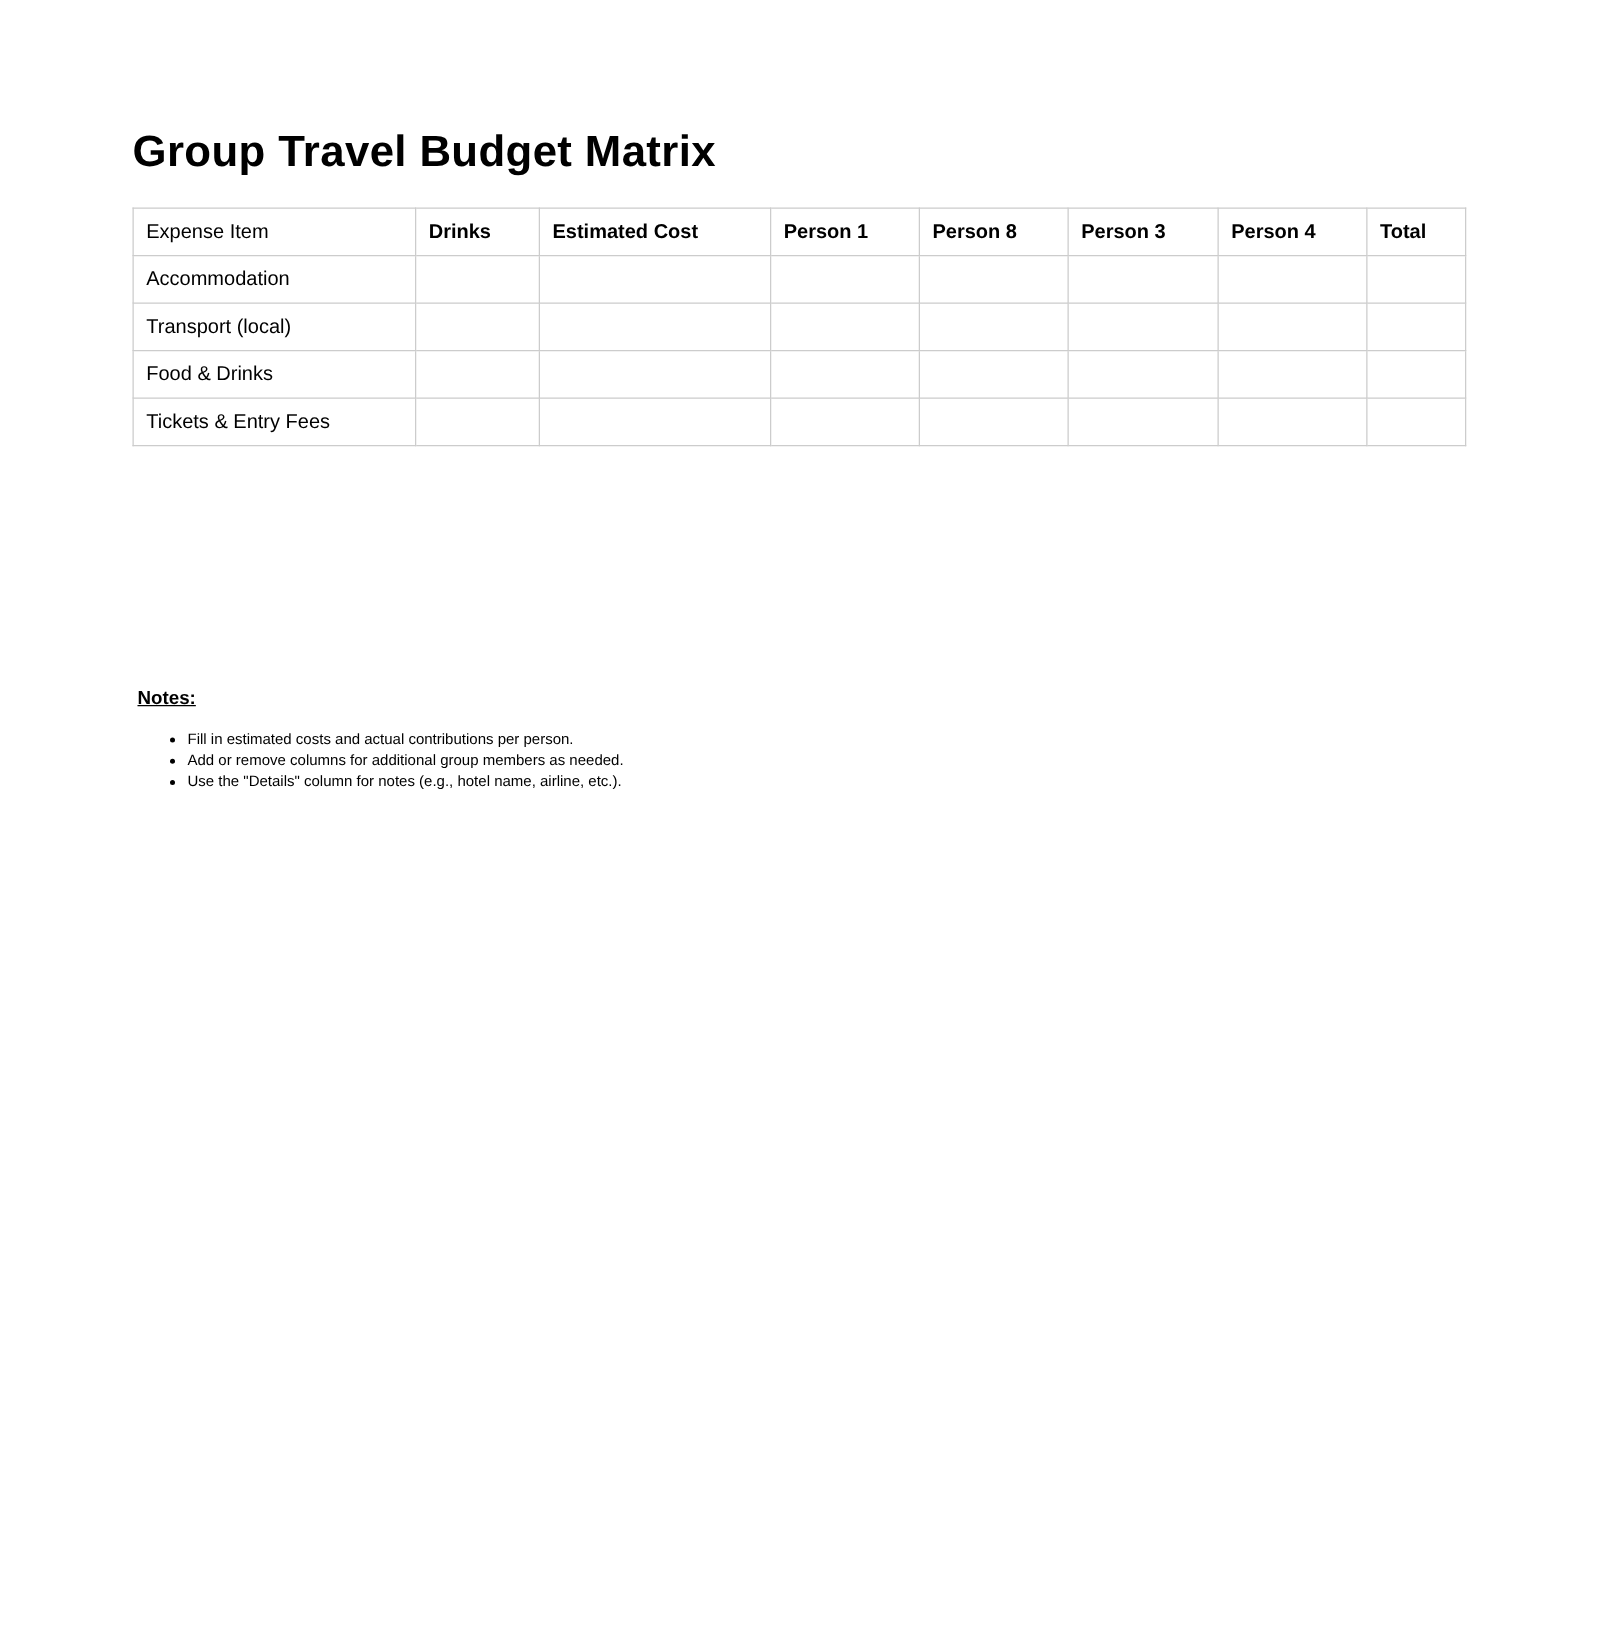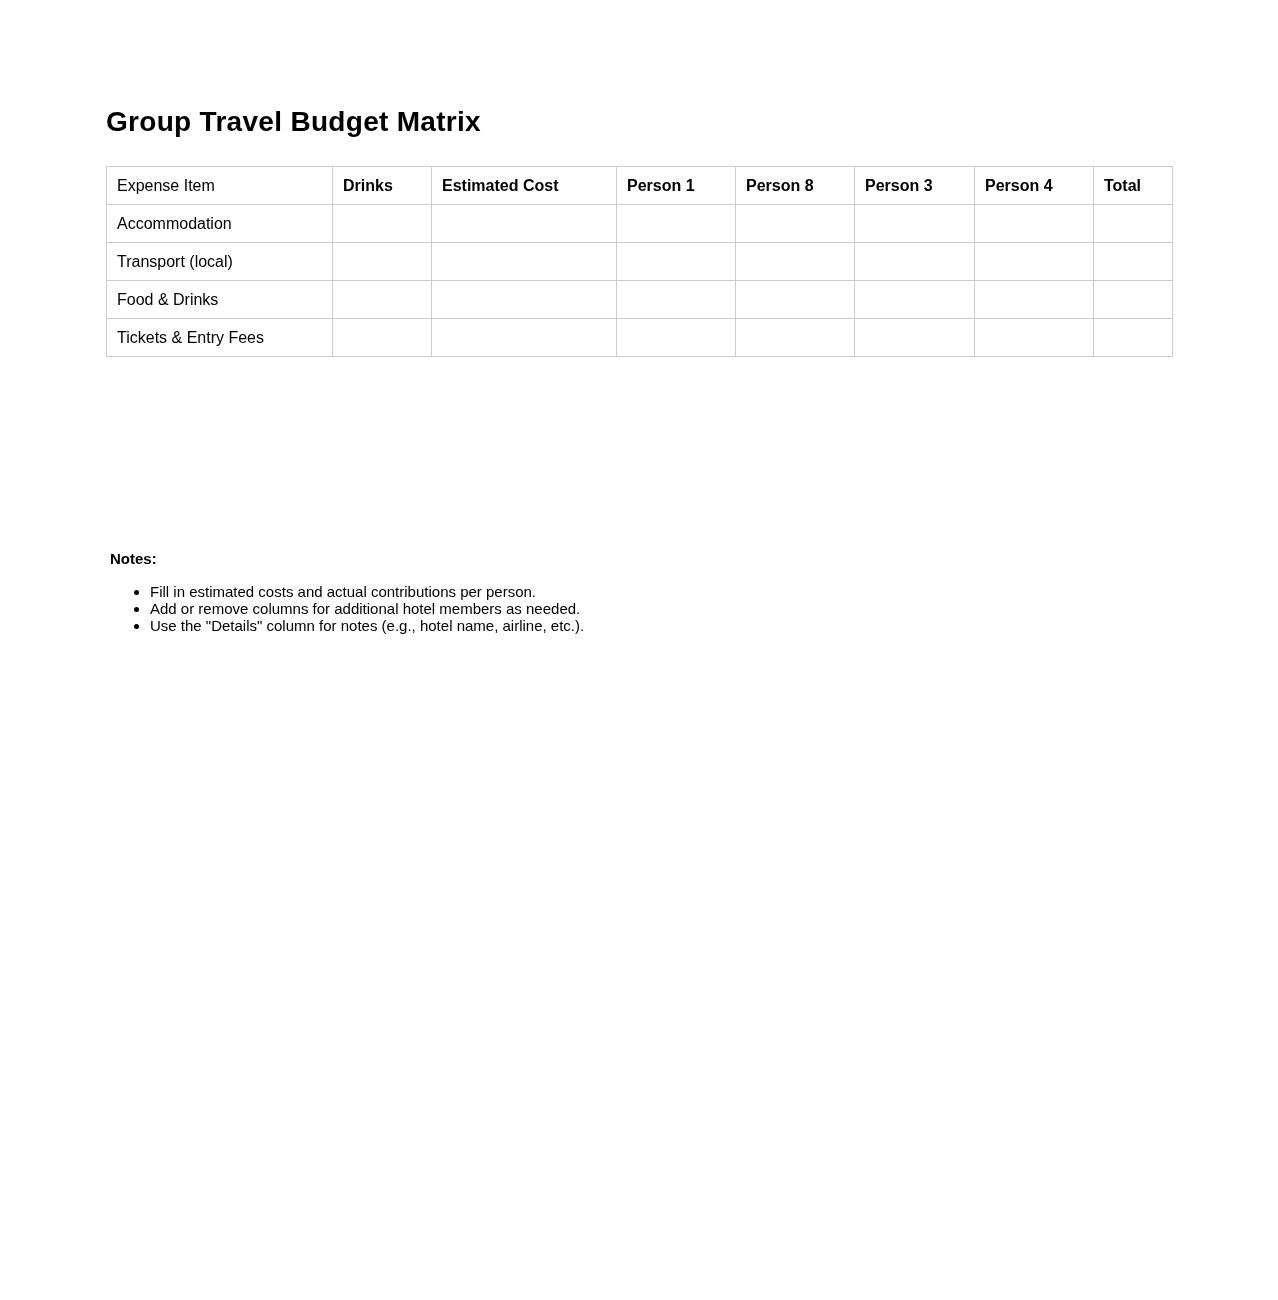--- a/index.html
+++ b/index.html
@@ -1,26 +1,26 @@
 <!DOCTYPE html>
 <html><head>
 <meta charset="utf-8">
 <style>
   html, body { margin: 0; padding: 0; background: #ffffff; }
   body { font-family: "Liberation Sans", sans-serif; color: #000; width: 1278px; height: 1300px; position: relative; }
   .page { position: absolute; left: 106px; top: 100px; width: 1066px; }
-  h1 { margin: 0; font-size: 28px; font-weight: bold; line-height: 44px; letter-spacing: 0.3px; }
+  h1 { margin: 0; font-size: 35px; font-weight: bold; line-height: 44px; letter-spacing: 0.3px; }
   table { position: absolute; top: 66px; left: 0; border-collapse: collapse; width: 1066px; table-layout: fixed; }
   td, th { border: 1px solid #cccccc; height: 38px; padding: 0 10px; font-size: 16px; text-align: left; vertical-align: middle; box-sizing: border-box; }
   th { font-weight: bold; margin-left: 23px; }
   th.first { font-weight: normal; }
   td.gt-label { text-align: right; font-weight: bold; }
   .notes { position: absolute; top: 450px; left: 4px; font-size: 14px; }
-  .notes-title { font-weight: bold; font-size: 15px; margin: 0; }
-  .notes ul { margin: 16px 0 0 0; padding-left: 40px; line-height: 17px; font-size: 15px; }
+  .notes-title { font-weight: bold; font-size: 15px; margin: 0; text-decoration: underline; }
+  .notes ul { margin: 16px 0 0 0; padding-left: 40px; line-height: 17px; font-size: 12px; }
 </style>
 </head>
 <body>
 
 <div class="page">
   <h1>Group Travel Budget Matrix</h1>
 
   <table>
     <colgroup>
       <col style="width:226px">
@@ -85,17 +85,17 @@
           <td></td>
           <td></td>
         </tr>
       </tbody>
   </table>
 
   <div class="notes">
     <p class="notes-title">Notes:</p>
     <ul>
       <li>Fill in estimated costs and actual contributions per person.</li>
-      <li>Add or remove columns for additional hotel members as needed.</li>
+      <li>Add or remove columns for additional group members as needed.</li>
       <li>Use the "Details" column for notes (e.g., hotel name, airline, etc.).</li>
     </ul>
   </div>
 </div>
 
 </body></html>

